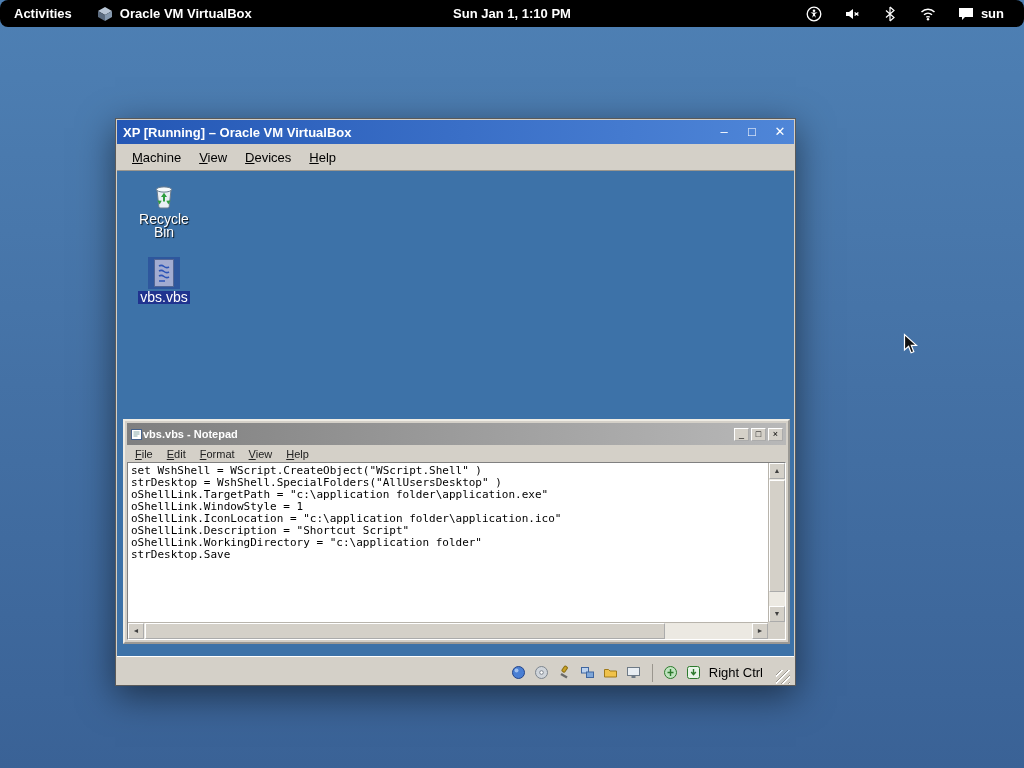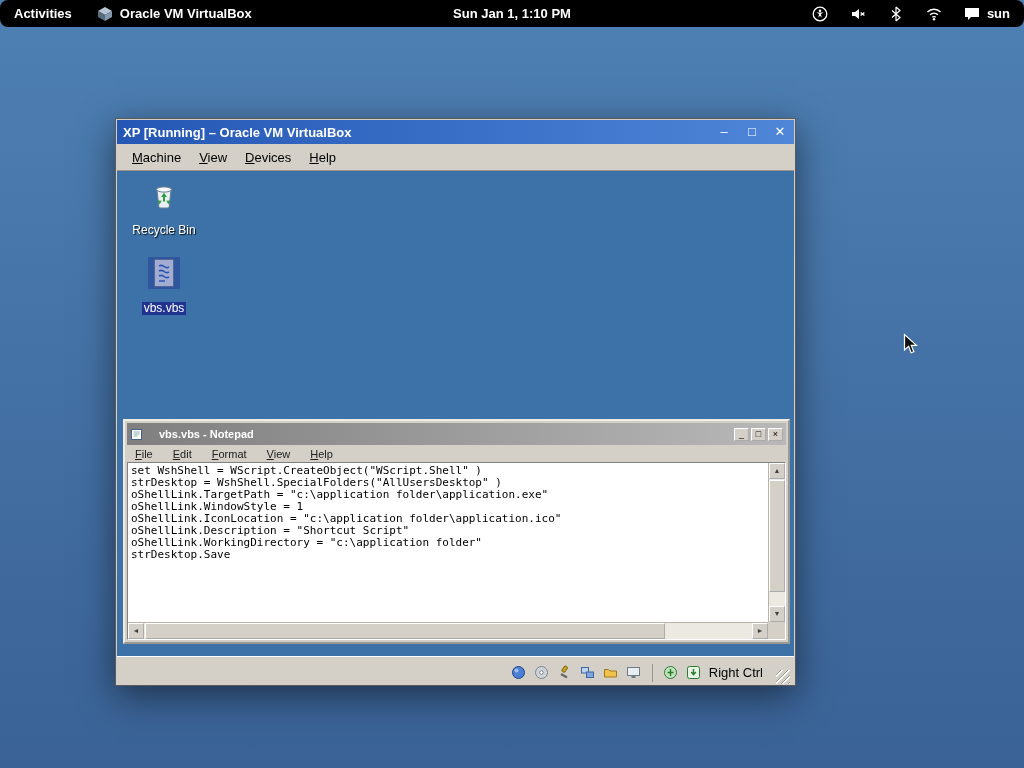--- a/index.html
+++ b/index.html
@@ -9,21 +9,21 @@
   .screen { position:relative; width:1024px; height:768px; overflow:hidden;
             background:linear-gradient(180deg, var(--host-top,#4e80b4) 0%, var(--host-bottom,#3a6296) 100%); }
 
   
   .top-bar { position:absolute; top:0; left:0; right:0; height:27px; background:#000;
              color:#fff; display:flex; align-items:center; font-size:13px; font-weight:bold;border-radius:8px; }
   .tb-left { display:flex; align-items:center; }
   .tb-activities { padding:0 14px; height:27px; display:flex; align-items:center; cursor:default; }
   .tb-app { display:flex; align-items:center; gap:6px; padding:0 10px; }
   .tb-center { position:absolute; left:50%; transform:translateX(-50%); height:27px; display:flex; align-items:center; }
-  .tb-right { margin-left:auto; display:flex; align-items:center; gap:22px; padding-right:14px; height:27px; }
+  .tb-right { margin-left:auto; display:flex; align-items:center; gap:22px; padding-right:20px; height:27px; }
   .tb-icon { display:inline-flex; align-items:center; }
   .tb-user { display:flex; align-items:center; gap:7px; }
 
   
   .vbox-window { position:absolute; left:115px; top:118px; width:681px; height:568px;
                  background:var(--chrome,#d4d0c8); border:1px solid #5a5a5a; padding:1px;
                  box-shadow:0 10px 34px rgba(0,0,0,.5); display:flex; flex-direction:column; }
   .vbox-titlebar { height:24px; background:linear-gradient(90deg,var(--vbox-title-a,#2457b5),var(--vbox-title-b,#4f86d8));
                    color:#fff; display:flex; align-items:center; padding:0 6px; }
   .vbox-title { font-size:13px; font-weight:bold; }
@@ -34,35 +34,35 @@
   .vbox-menu-item { padding:4px 9px;text-align:center; }
   .vbox-menu-item::first-letter { text-decoration:underline; }
 
   .vm-screen { position:relative; flex:1; background:var(--xp-desktop,#3d72a8); border:1px solid #70структ6c64; overflow:hidden; }
 
   
   .xp-icon { position:absolute; left:10px; width:74px; display:flex; flex-direction:column; align-items:center; }
   .xp-glyph { position:relative; width:32px; height:32px; }
   .xp-glyph svg { width:32px; height:32px; display:block; }
   .xp-sel-overlay { position:absolute; inset:0; background:rgba(24,48,140,.4); }
-  .xp-icon-label { margin-top:13px; font-size:12px; color:#fff; text-align:left; line-height:13px;
+  .xp-icon-label { margin-top:2px; font-size:14px; color:#fff; text-align:center; line-height:13px;
                    text-shadow:1px 1px 1px rgba(0,0,0,.9); padding:0 2px; }
   .xp-icon-label.selected { background:var(--selection,#20338f); text-shadow:none; }
 
   
   .np-window { position:absolute; left:6px; top:248px; width:667px; height:225px;
                background:var(--chrome,#d4d0c8); border:2px outset #efece4; padding:2px;
                display:flex; flex-direction:column; font-size:11px; }
   .np-titlebar { height:18px; background:linear-gradient(90deg,#7f7f7f,#b8b8b8);
-                 display:flex; align-items:center; padding:11px 3px; gap:16px; }
+                 display:flex; align-items:center; padding:11px 3px; gap:0; }
   .np-title { color:#fff; font-weight:bold; font-size:11px; }
   .np-controls { margin-left:auto; display:flex; gap:2px; }
   .np-btn { width:15px; height:13px; background:var(--chrome,#d4d0c8); border:1px outset #fff;
             font-size:9px; line-height:11px; text-align:center; color:#000; cursor:default; }
-  .np-menubar { height:17px; display:flex; align-items:center; gap:8px; padding-left:2px; color:#222; }
+  .np-menubar { height:17px; display:flex; align-items:center; gap:2px; padding-left:2px; color:#222; }
   .np-menu-item { padding:2px 6px; }
   .np-menu-item::first-letter { text-decoration:underline; }
   .np-edit-wrap { position:relative; flex:1; border-top:1px solid #808080; border-left:1px solid #808080;
                   border-right:1px solid #fff; border-bottom:1px solid #fff; background:#fff; }
   .np-text { position:absolute; left:0; top:0; right:17px; bottom:17px; overflow:hidden;
              padding:2px 3px; font-family:"DejaVu Sans Mono",monospace; font-size:11px; line-height:12px; color:#000; }
   .np-line { white-space:pre; }
 
   .sb-v { position:absolute; top:0; right:0; bottom:17px; width:17px; background:#ece9e2; border-left:1px solid #b8b4ac; }
   .sb-h { position:absolute; left:0; right:17px; bottom:0; height:17px; background:#ece9e2; border-top:1px solid #b8b4ac; }

